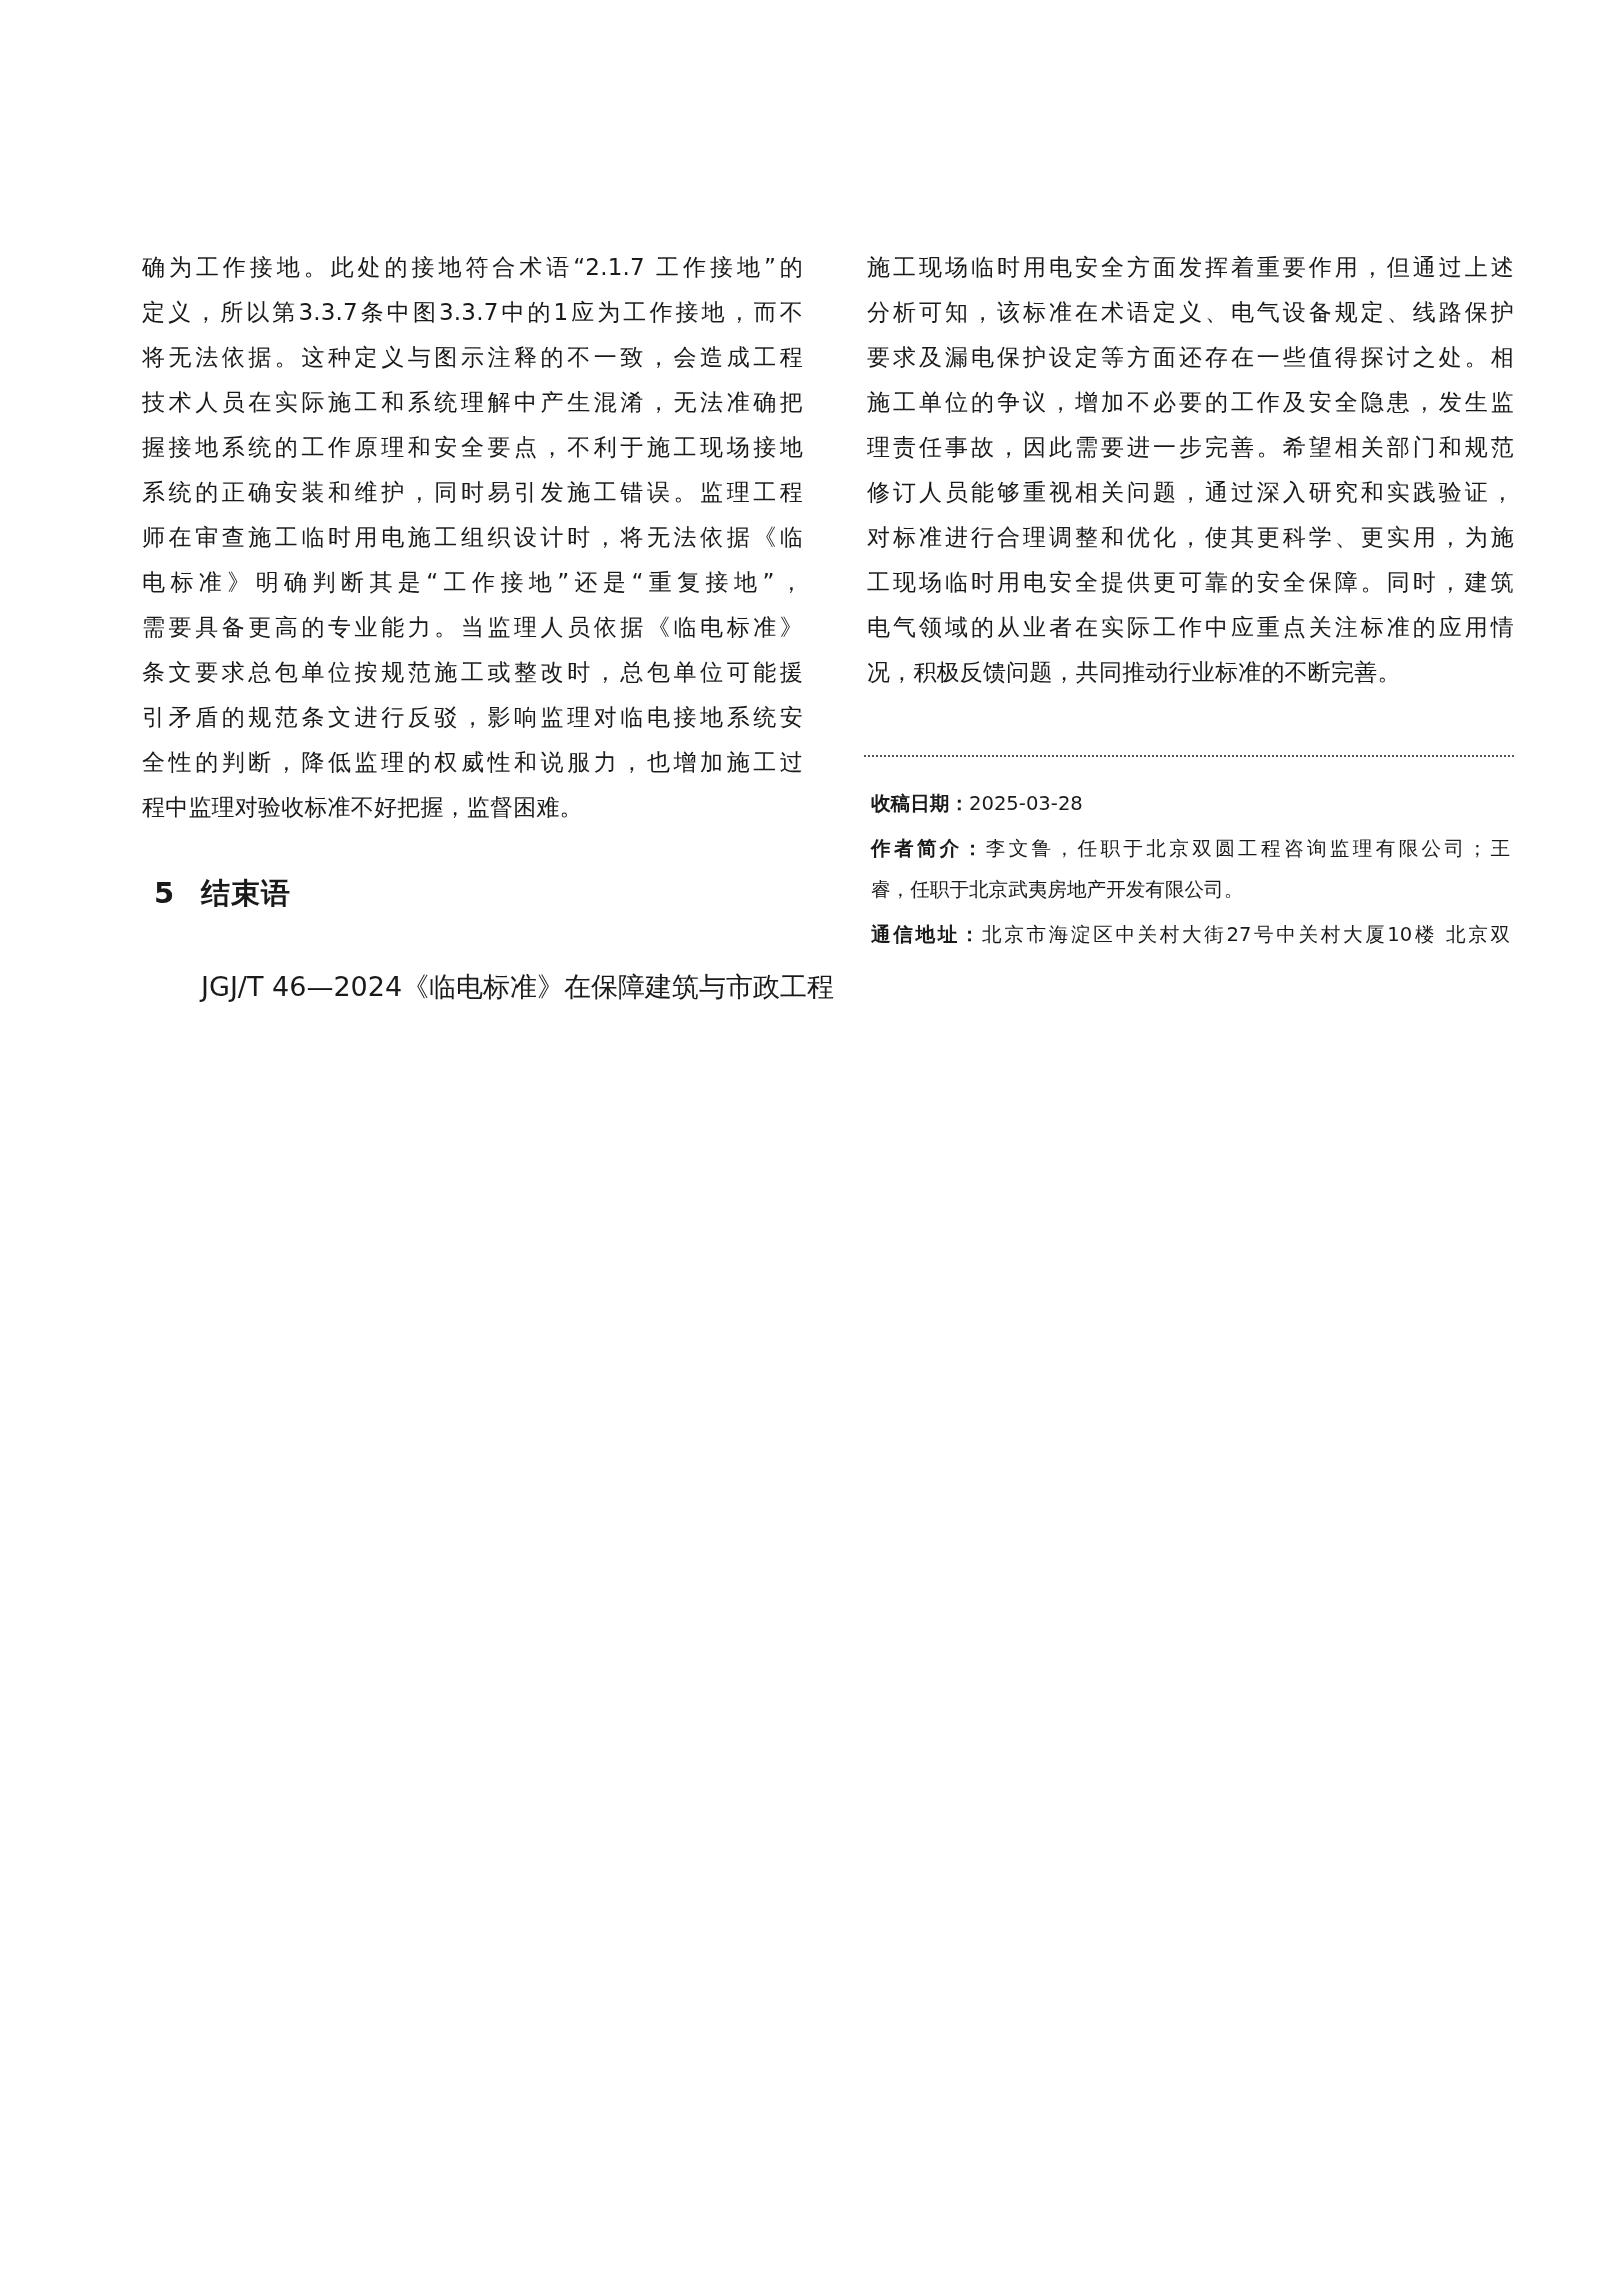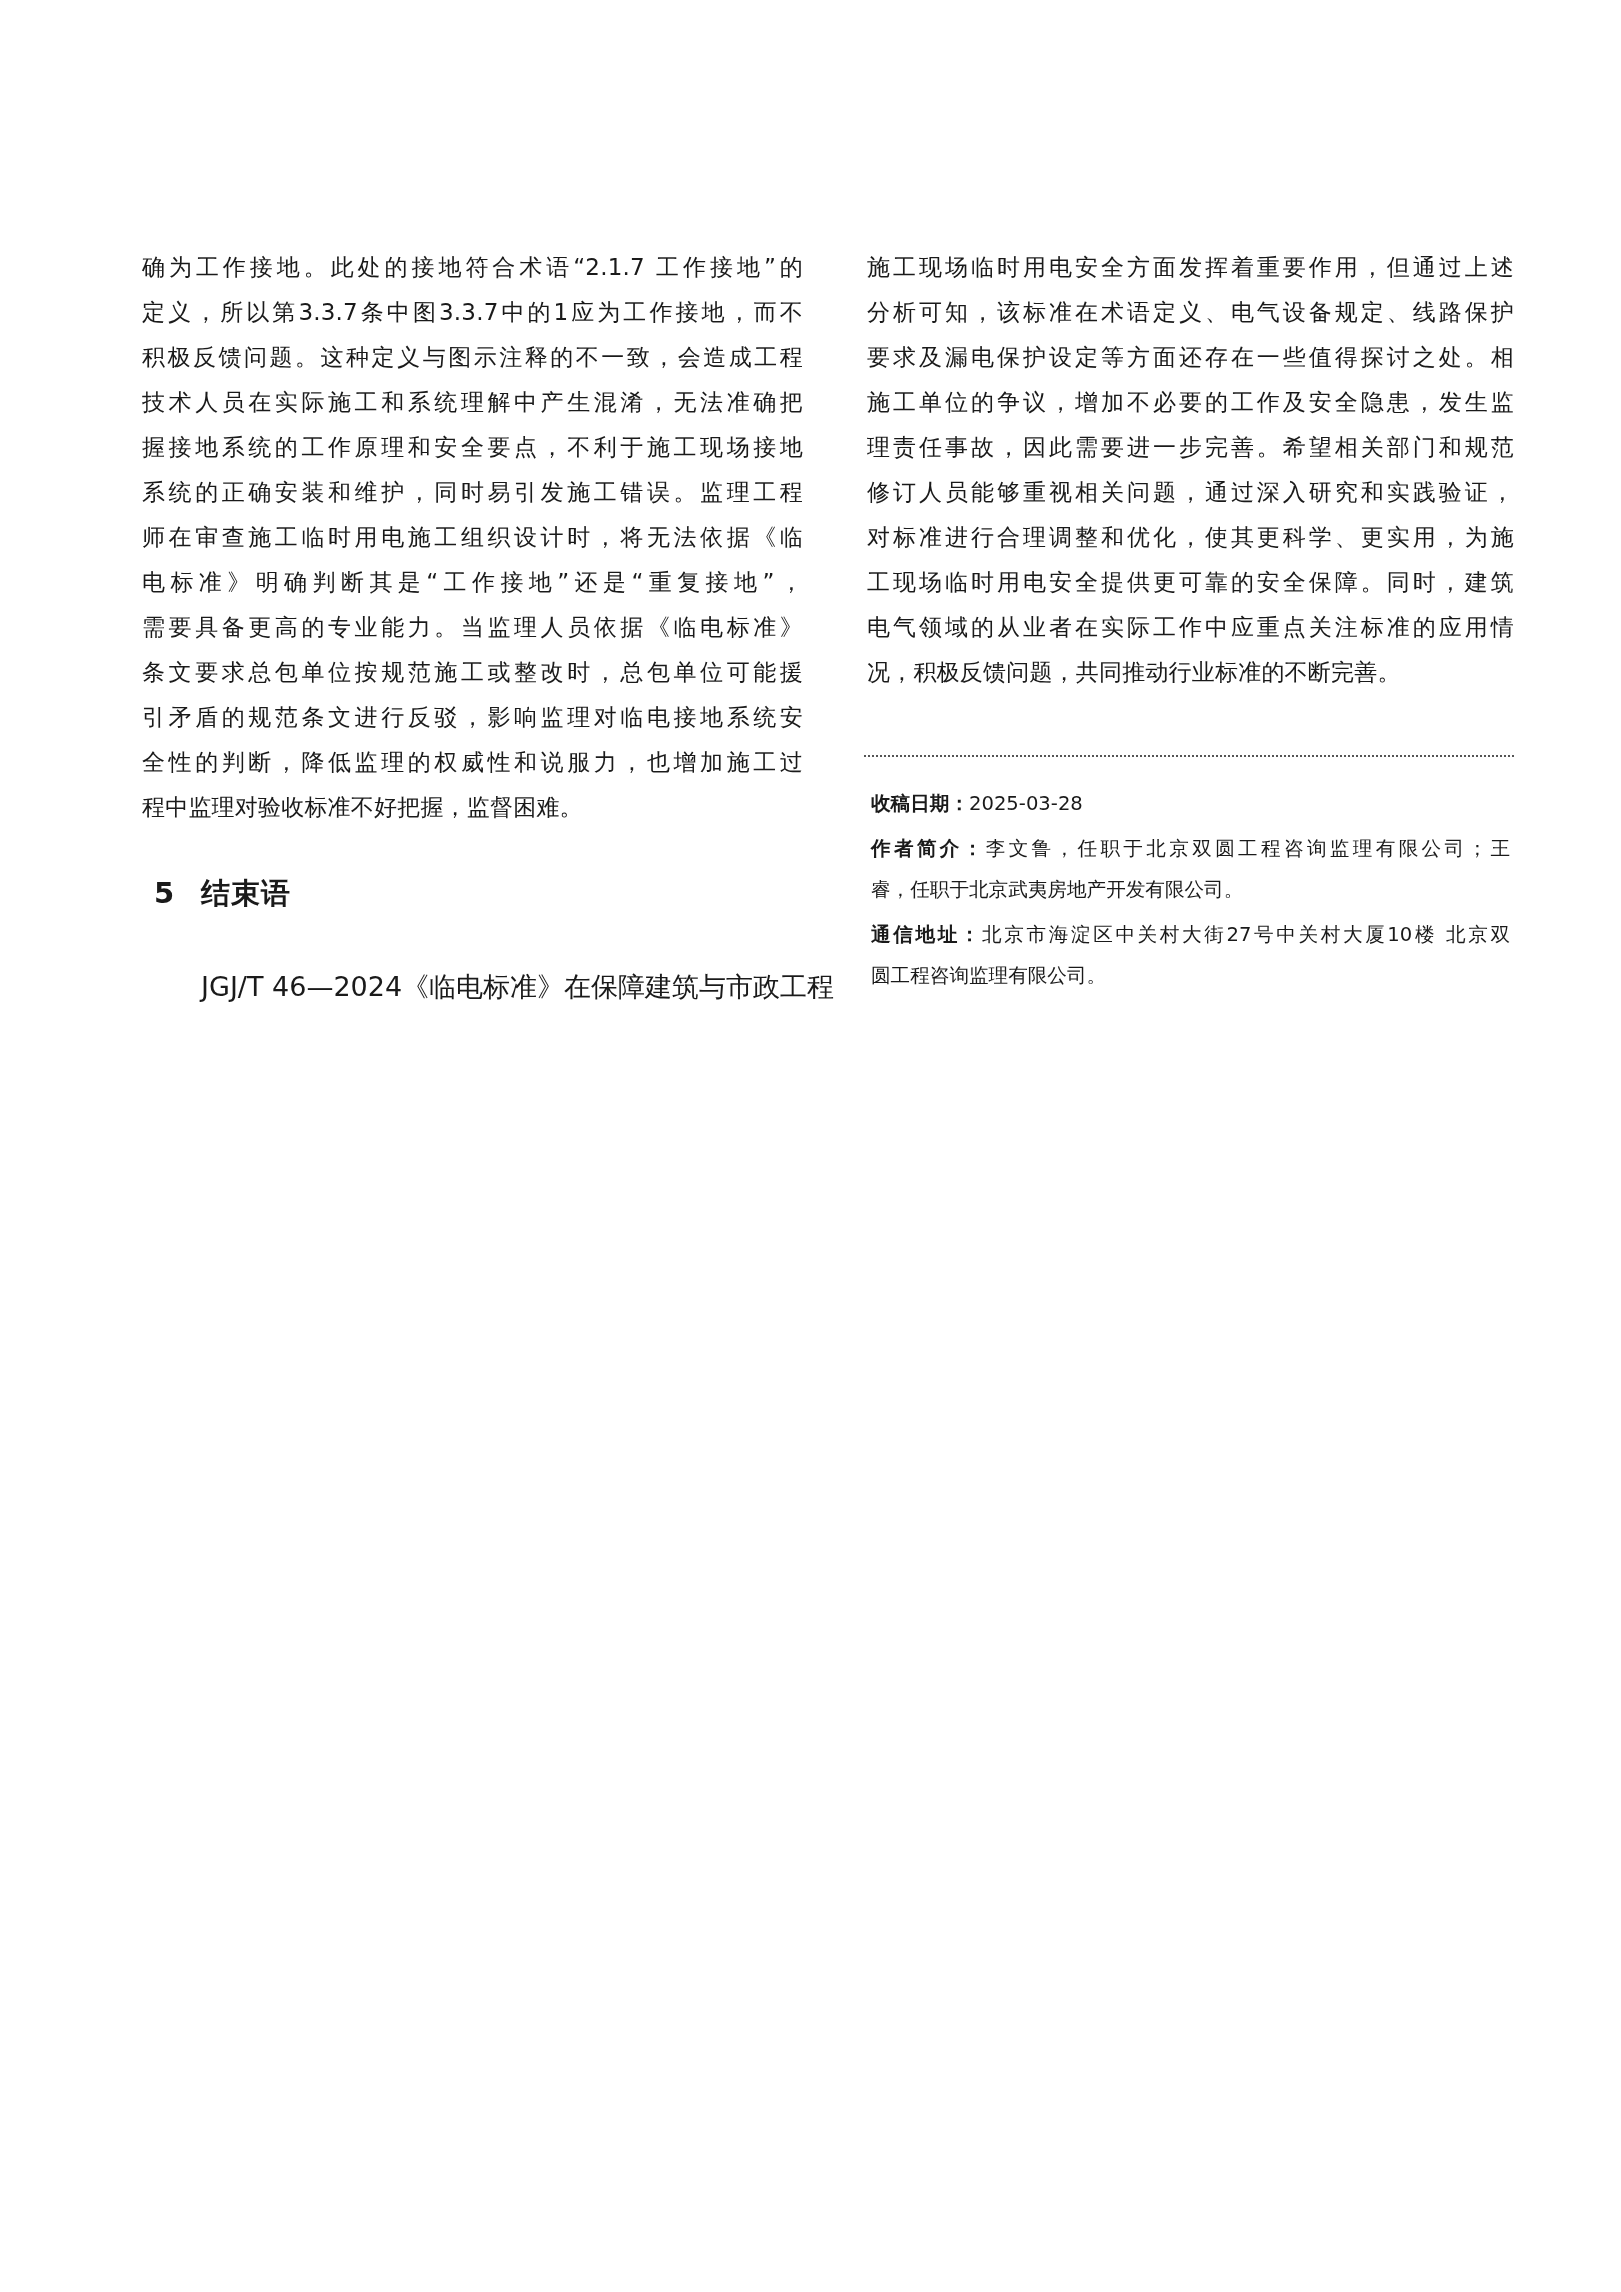--- a/index.html
+++ b/index.html
@@ -112,21 +112,21 @@
   </style>
 </head>
 <body>
 
 <div class="page">
 
   <div class="col col-left">
     <p class="body-para">
       <span class="line">确为工作接地。此处的接地符合术语“2.1.7 工作接地”的</span>
       <span class="line">定义，所以第3.3.7条中图3.3.7中的1应为工作接地，而不</span>
-      <span class="line">积极反馈问题。这种定义与图示注释的不一致，会造成工程</span>
+      <span class="line">将无法依据。这种定义与图示注释的不一致，会造成工程</span>
       <span class="line">技术人员在实际施工和系统理解中产生混淆，无法准确把</span>
       <span class="line">握接地系统的工作原理和安全要点，不利于施工现场接地</span>
       <span class="line">系统的正确安装和维护，同时易引发施工错误。监理工程</span>
       <span class="line">师在审查施工临时用电施工组织设计时，将无法依据《临</span>
       <span class="line">电标准》明确判断其是“工作接地”还是“重复接地”，</span>
       <span class="line">需要具备更高的专业能力。当监理人员依据《临电标准》</span>
       <span class="line">条文要求总包单位按规范施工或整改时，总包单位可能援</span>
       <span class="line">引矛盾的规范条文进行反驳，影响监理对临电接地系统安</span>
       <span class="line">全性的判断，降低监理的权威性和说服力，也增加施工过</span>
       <span class="line last">程中监理对验收标准不好把握，监督困难。</span>
@@ -166,19 +166,18 @@
       <p class="meta-row">
         <span class="line just">
           <span class="meta-label">作者简介：</span><span>李文鲁，任职于北京双圆工程咨询监理有限公司；王</span>
         </span>
         <span class="line">睿，任职于北京武夷房地产开发有限公司。</span>
       </p>
       <p class="meta-row">
         <span class="line just">
           <span class="meta-label">通信地址：</span><span>北京市海淀区中关村大街27号中关村大厦10楼 北京双</span>
         </span>
-        <span class="line">圆工程咨询监理有限公司。</span>
       </p>
     </div>
   </div>
 
 </div>
 
 
 </body></html>

